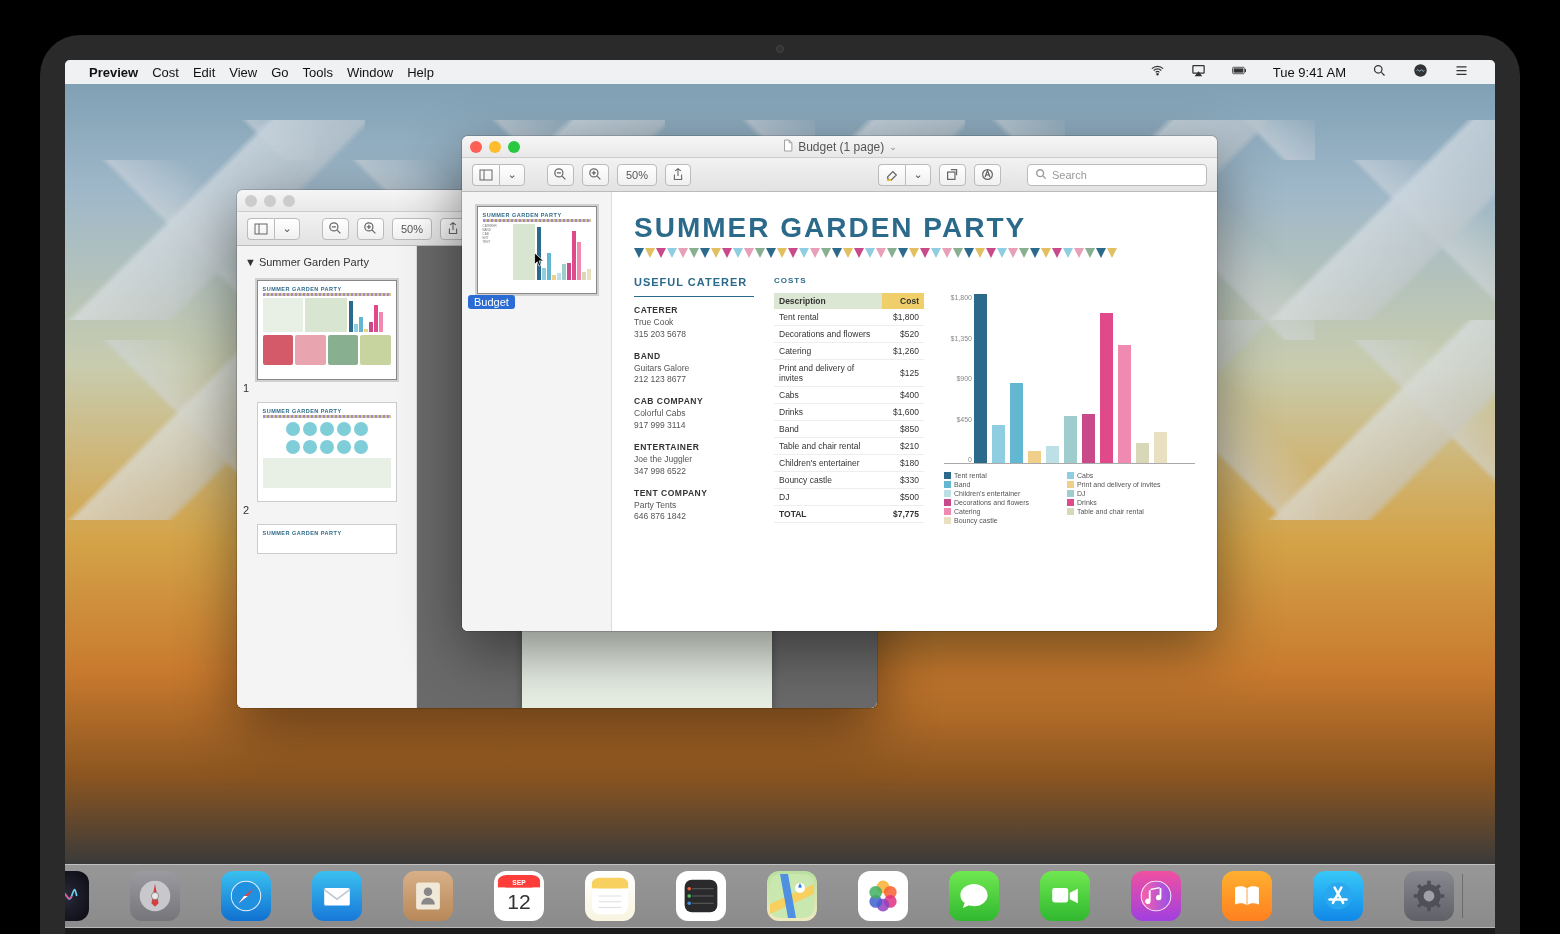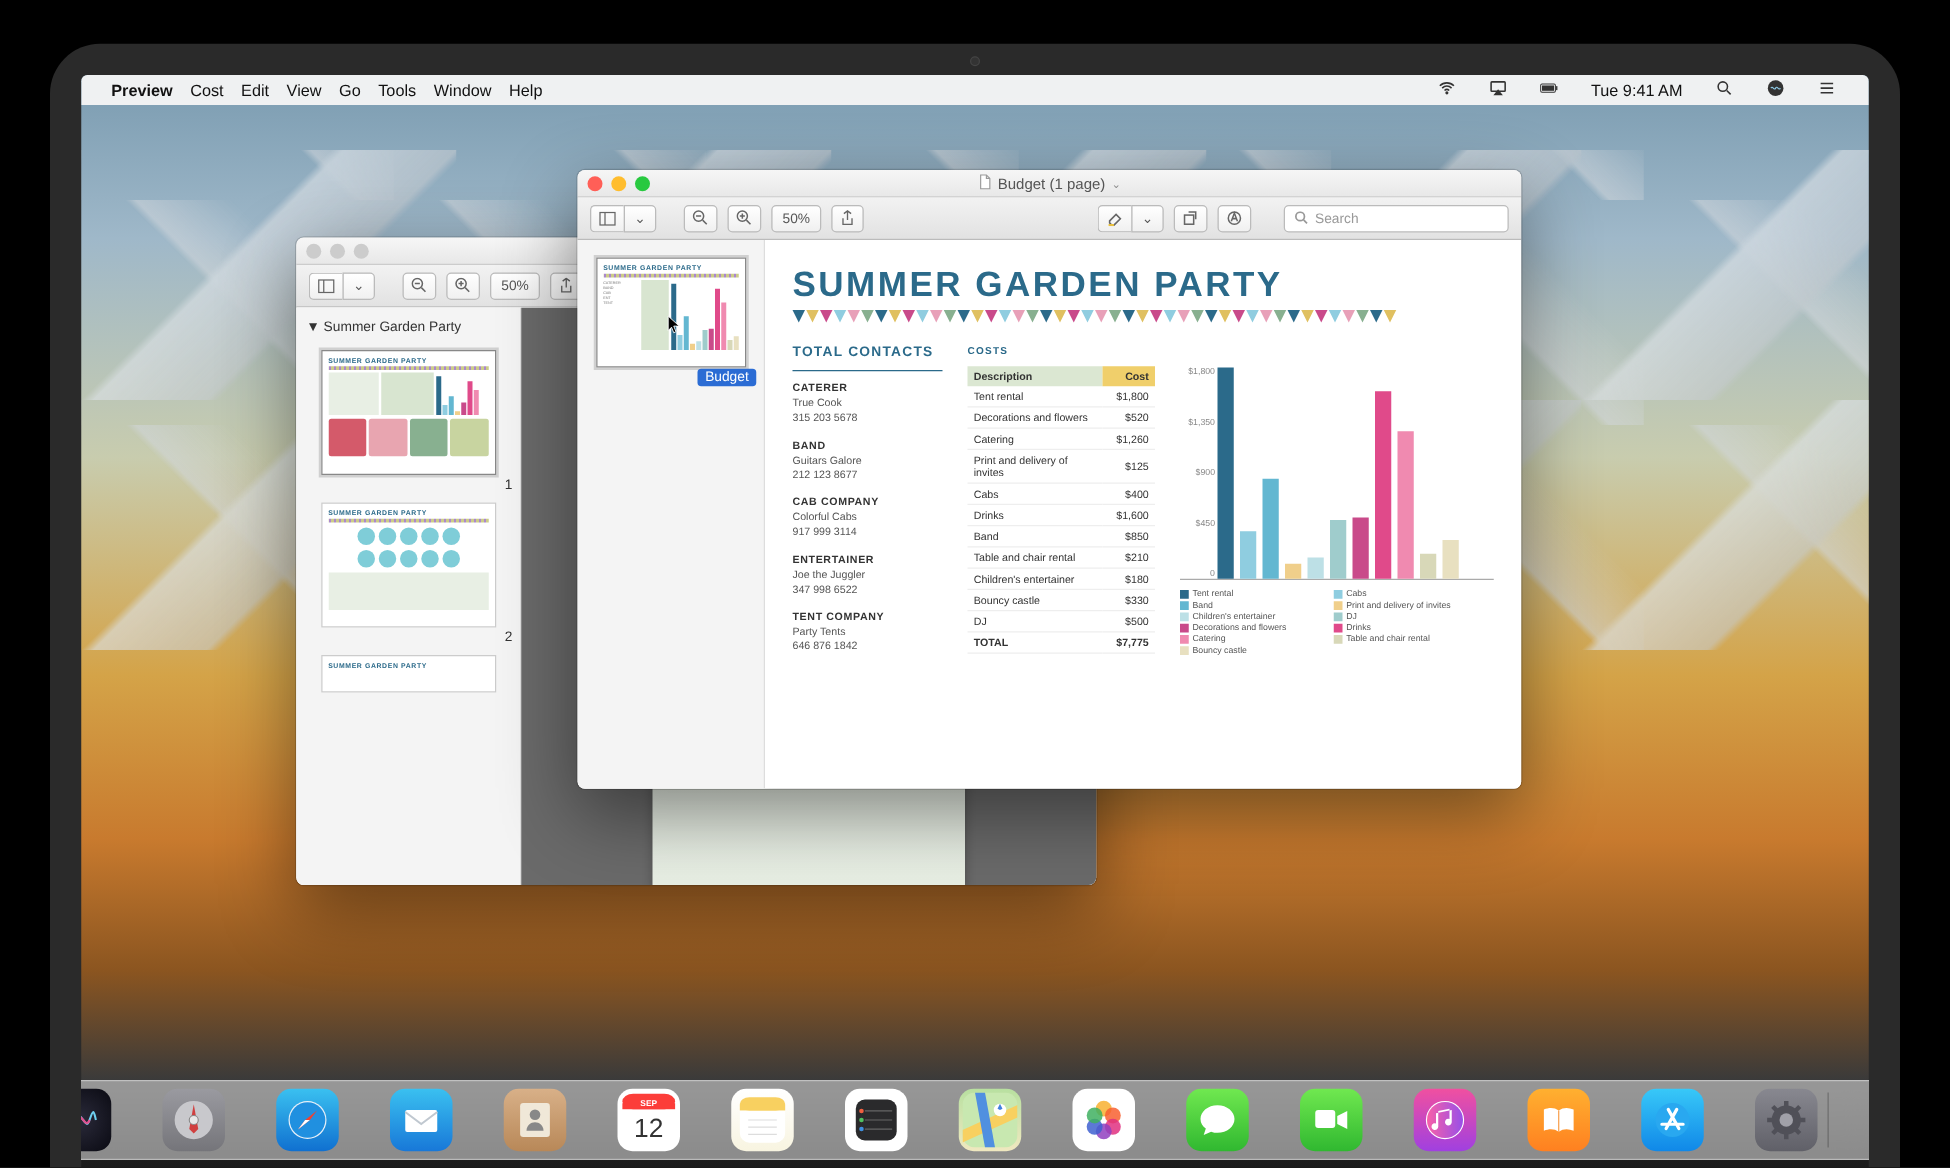--- a/index.html
+++ b/index.html
@@ -78,21 +78,21 @@
 }
 .tbtn-group { display:flex; }
 .tbtn-group .tbtn:first-child{border-radius:4px 0 0 4px; border-right:0;}
 .tbtn-group .tbtn:last-child{border-radius:0 4px 4px 0;}
 .search-field { height:22px; width:180px; background:#fff; border:1px solid #bbb; border-radius:4px; padding:0 8px; font-size:11px; color:#999; display:flex; align-items:center; gap:5px;}
 .win-body { flex:1; display:flex; overflow:hidden; background:#fff;}
 .sidebar { width:180px; background:#f4f4f4; border-right:1px solid #ddd; padding:6px; overflow:hidden;}
 .sidebar-title { font-size:11px; color:#333; padding:4px 2px; display:flex; align-items:center; gap:3px;}
 .thumb { background:#fff; border:1px solid #ccc; margin:8px auto 2px; width:140px; height:100px; padding:5px; font-size:5px;}
 .thumb.sel { border:1px solid #888; box-shadow:0 0 0 2px #d0d0d0;}
-.thumb-label { text-align:right; font-size:11px; color:#333; margin-bottom:6px;}
+.thumb-label { text-align:left; font-size:11px; color:#333; margin-bottom:6px;}
 .thumb-label.badge span { background:#2b6cd4; color:#fff; padding:1px 6px; border-radius:3px; font-size:11px;}
 .doc-area { flex:1; background:#6a6a6a; display:flex; align-items:flex-start; justify-content:center; padding:0; overflow:hidden;}
 .page { background:#fff; width:100%; height:100%; padding:20px 22px; font-size:9px; color:#333; box-shadow:0 2px 8px rgba(0,0,0,0.3);}
 .page.partial { width:250px; padding:20px 12px; }
 .doc-title { font-family: "Arial Black", sans-serif; font-size:28px; letter-spacing:2px; color:#2b6a8a; font-weight:700;}
 .bunting { height:14px; display:flex; gap:1px; margin:4px 0 10px;}
 .bunting i { width:0; height:0; border-left:5px solid transparent; border-right:5px solid transparent; border-top:10px solid #ccc; display:inline-block;}
 .sect { font-size:11px; color:#2b6a8a; letter-spacing:1px; font-weight:600; margin:4px 0 8px;}
 .flex3 { display:flex; gap:20px;}
 .col1 { width:120px;}
@@ -485,21 +485,21 @@
                 <i style="border-top-color: rgb(224, 192, 96);"></i>
                 <i style="border-top-color: rgb(201, 74, 138);"></i>
                 <i style="border-top-color: rgb(143, 205, 224);"></i>
                 <i style="border-top-color: rgb(232, 160, 184);"></i>
                 <i style="border-top-color: rgb(136, 176, 144);"></i>
                 <i style="border-top-color: rgb(43, 106, 138);"></i>
                 <i style="border-top-color: rgb(224, 192, 96);"></i>
               </div>
         <div class="flex3">
           <div class="col1">
-            <div class="sect">TOTAL CONTACTS</div>
+            <div class="sect">USEFUL CATERER</div>
             <div style="height:1px;background:#2b6a8a;margin-bottom:8px;"></div>
             <div id="contacts">
                     <div class="contact-block">
                       <div class="cname">CATERER</div>
                       <div>True Cook</div>
                       <div>315 203 5678</div>
                     </div>
                     <div class="contact-block">
                       <div class="cname">BAND</div>
                       <div>Guitars Galore</div>

